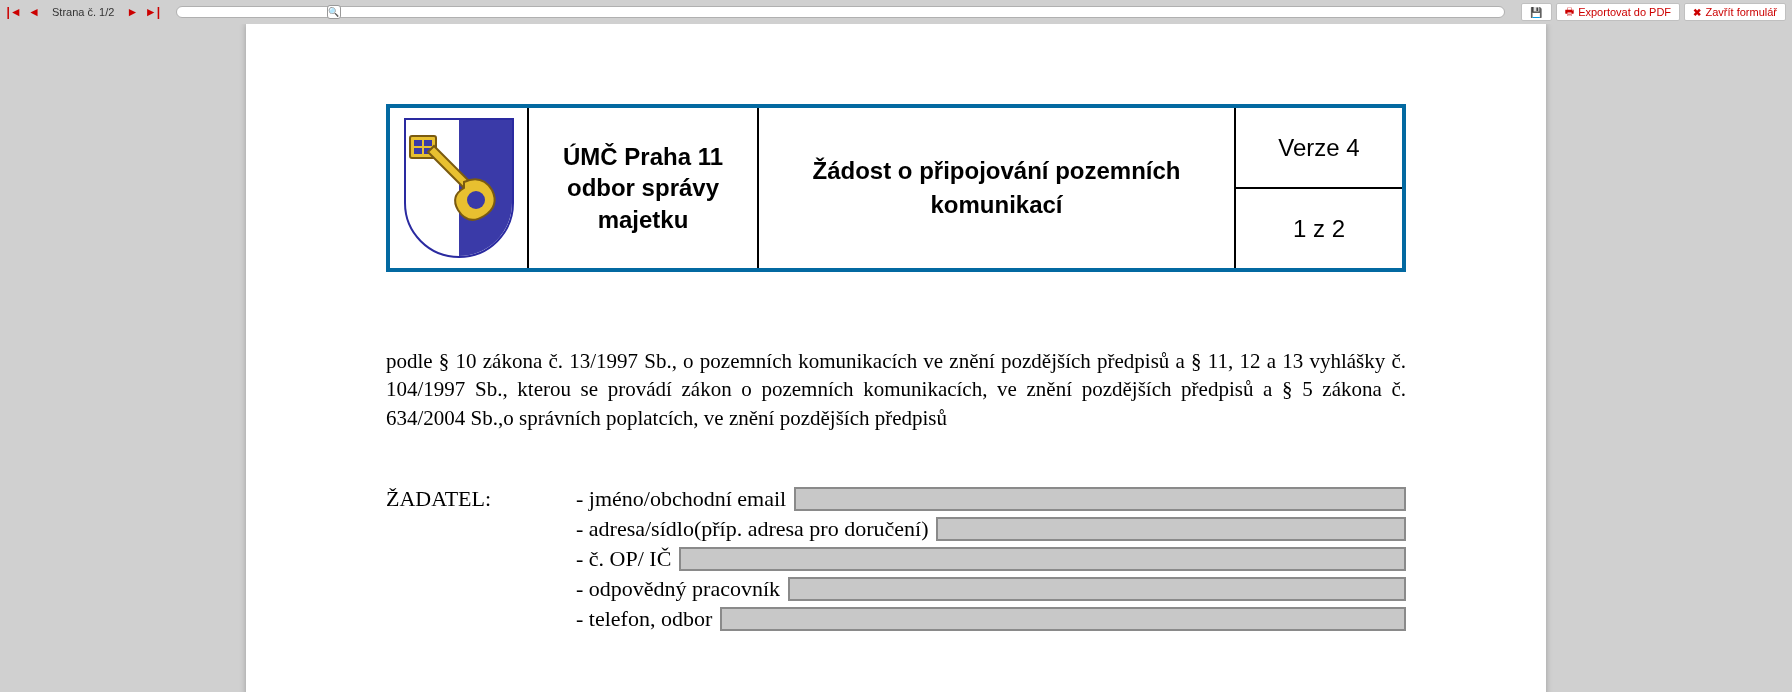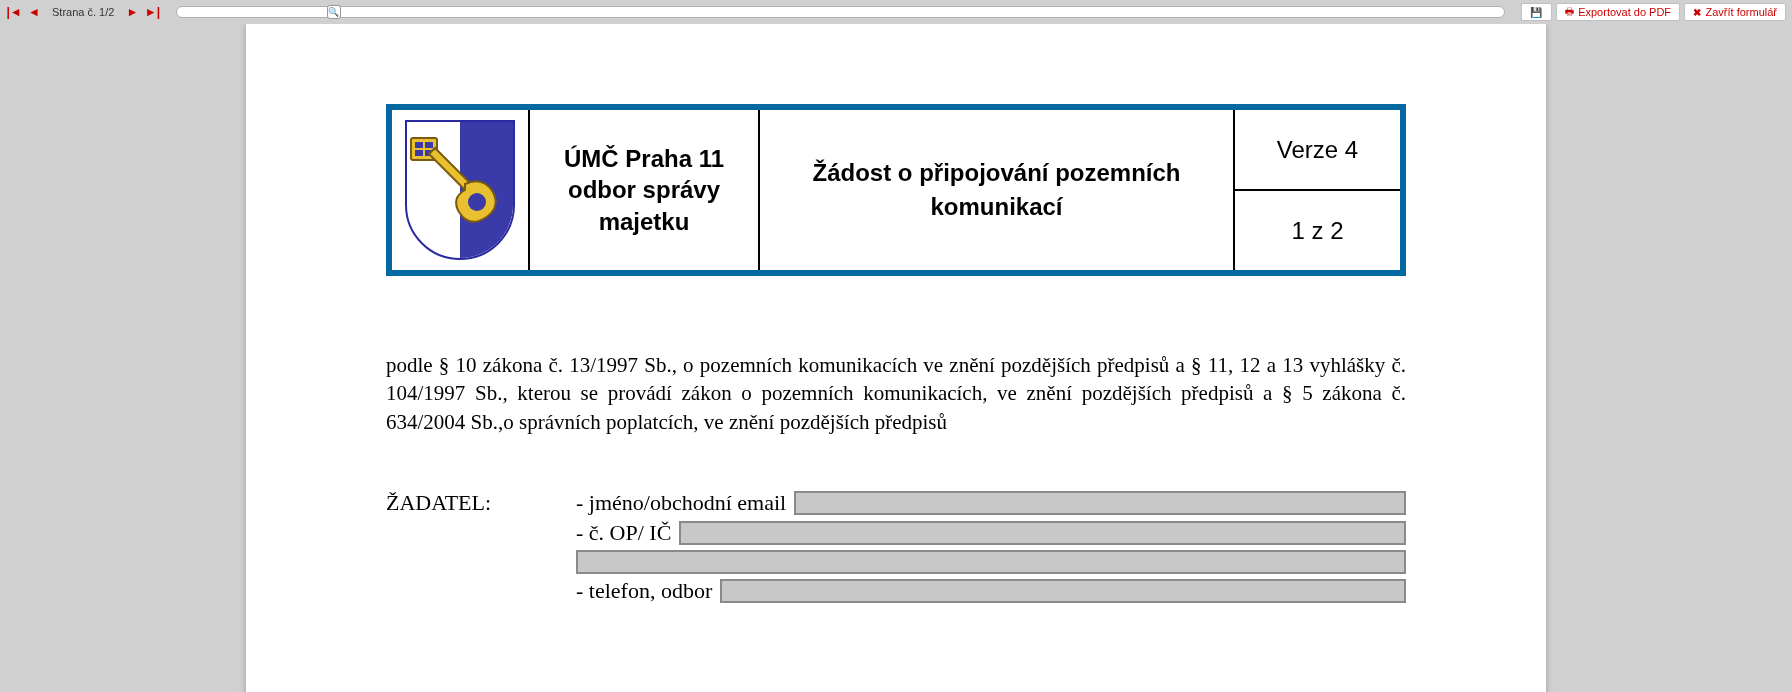--- a/index.html
+++ b/index.html
@@ -91,21 +91,21 @@
     width: 1300px;
     background: #fff;
     min-height: 1000px;
     padding: 80px 140px 40px 140px;
     box-shadow: 0 0 6px rgba(0,0,0,0.25);
     margin-bottom: 40px;
   }
   .doc-table {
     width: 100%;
     border-collapse: collapse;
-    border: 6px solid #0369a1;
+    border: 4px solid #0369a1;
   }
   .doc-table td {
     border: 2px solid #000;
     padding: 10px;
     vertical-align: middle;
     text-align: center;
     font-size: 24px;
   }
   .logo-cell { width: 140px; padding: 6px; }
   .dept-cell { width: 230px; font-weight: bold; font-size: 25px; line-height: 1.3; }
@@ -253,25 +253,31 @@
     <p class="intro">podle  § 10 zákona č. 13/1997 Sb., o pozemních komunikacích ve znění pozdějších předpisů a § 11, 12 a 13 vyhlášky č. 104/1997 Sb.,  kterou se provádí zákon o pozemních komunikacích, ve znění pozdějších předpisů  a  § 5 zákona č. 634/2004 Sb.,o správních poplatcích, ve znění pozdějších předpisů</p>
 
     <div class="form-block">
       <div class="form-row">
         <span class="form-heading">ŽADATEL:</span>
         <span class="form-label">- jméno/obchodní email</span>
         <div class="input-box"></div>
       </div>
       <div class="form-row">
         <span class="form-heading"></span>
+        <span class="form-label">- adresa/sídlo(příp. adresa pro doručení)</span>
+        <div class="input-box"></div>
+      </div>
+      <div class="form-row">
+        <span class="form-heading"></span>
         <span class="form-label">- č. OP/ IČ</span>
         <div class="input-box"></div>
       </div>
       <div class="form-row">
         <span class="form-heading"></span>
+        <span class="form-label">- odpovědný pracovník</span>
         <div class="input-box"></div>
       </div>
       <div class="form-row">
         <span class="form-heading"></span>
         <span class="form-label">- telefon, odbor</span>
         <div class="input-box"></div>
       </div>
     </div>
 
   </div>

